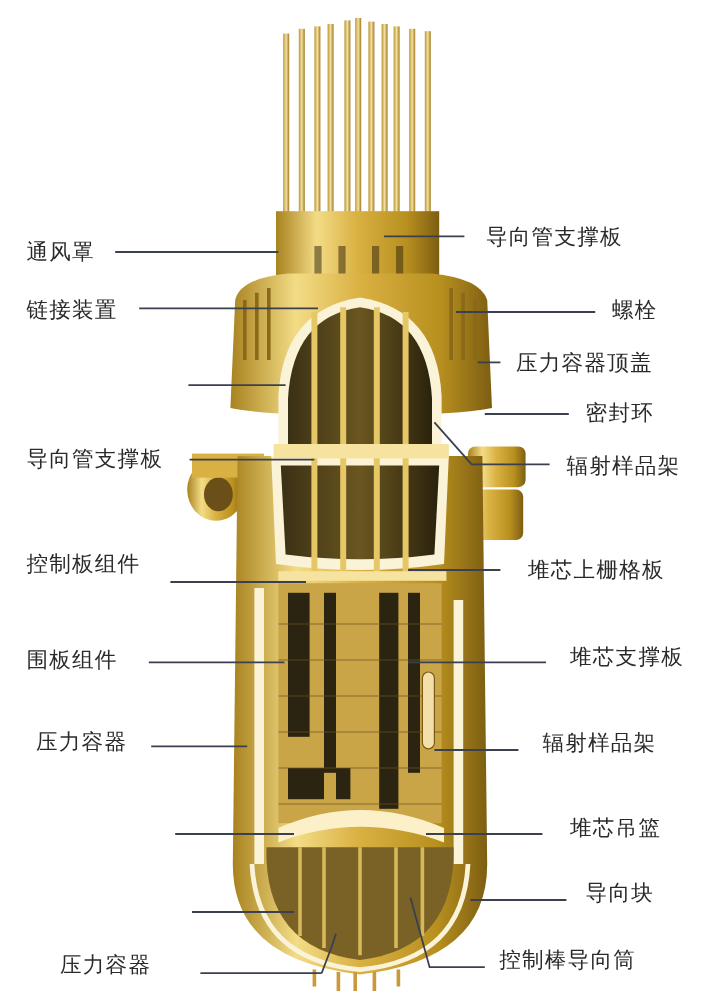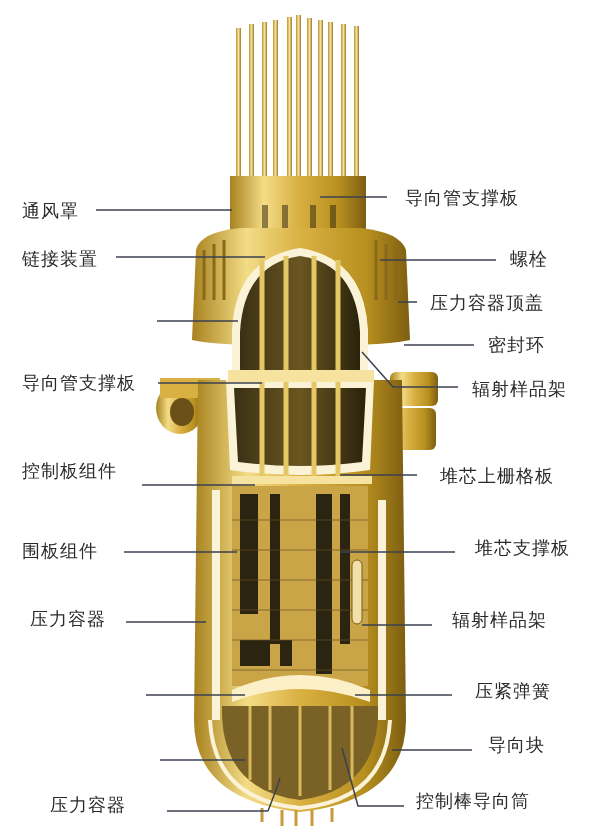--- a/index.html
+++ b/index.html
@@ -166,16 +166,16 @@
   <div class="label" style="left:50px;top:794px;">压力容器</div>
 
   <div class="label" style="left:405px;top:187px;">导向管支撑板</div>
   <div class="label" style="left:510px;top:248px;">螺栓</div>
   <div class="label" style="left:430px;top:292px;">压力容器顶盖</div>
   <div class="label" style="left:488px;top:334px;">密封环</div>
   <div class="label" style="left:472px;top:378px;">辐射样品架</div>
   <div class="label" style="left:440px;top:465px;">堆芯上栅格板</div>
   <div class="label" style="left:475px;top:537px;">堆芯支撑板</div>
   <div class="label" style="left:452px;top:609px;">辐射样品架</div>
-  <div class="label" style="left:475px;top:680px;">压紧弹簧</div>
+  <div class="label" style="left:475px;top:680px;">堆芯吊篮</div>
   <div class="label" style="left:488px;top:734px;">导向块</div>
   <div class="label" style="left:416px;top:790px;">控制棒导向筒</div>
 </div>
 
 </body></html>

